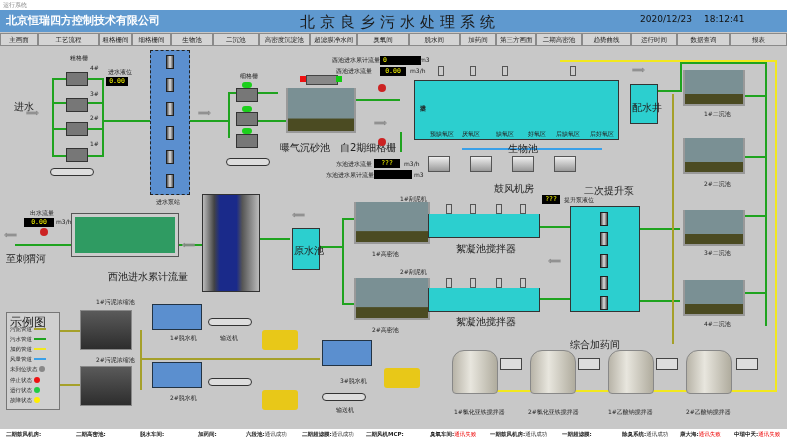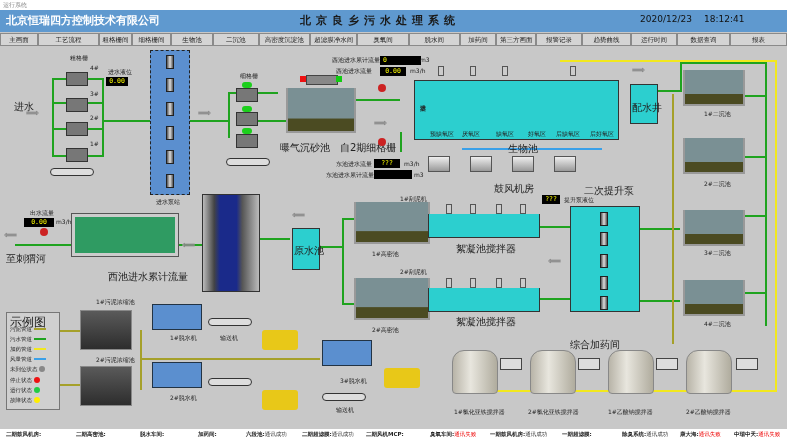--- a/index.html
+++ b/index.html
@@ -1,21 +1,21 @@
 <!DOCTYPE html>
 <html><head>
 <meta charset="utf-8">
 <style>
   html,body{margin:0;padding:0;}
   body{width:787px;height:442px;background:#c8c8c8;position:relative;overflow:hidden;font-family:"DejaVu Sans",sans-serif;}
   .abs{position:absolute;}
   .wintitle{left:0;top:0;width:787px;height:10px;background:#fff;font-size:6px;color:#888;line-height:10px;padding-left:3px;box-sizing:border-box;}
   .header{left:0;top:10px;width:787px;height:22px;background:#5f99cf;}
   .company{left:6px;top:13px;font-family:"DejaVu Serif",serif;font-size:11px;font-weight:bold;color:#fff;}
-  .systitle{left:300px;top:13px;font-family:"DejaVu Serif",serif;font-size:11px;font-weight:bold;color:#1a1a1a;letter-spacing:5px;}
+  .systitle{left:300px;top:13px;font-family:"DejaVu Serif",serif;font-size:15px;font-weight:normal;color:#1a1a1a;letter-spacing:5px;}
   .date{left:640px;top:14px;font-size:9px;color:#111;}
   .time{left:704px;top:14px;font-size:9px;color:#111;}
   .nav{left:0;top:33px;width:787px;height:14px;display:flex;}
   .navbtn{height:13px;border:1px solid #8a8a8a;background:#d4d4d4;font-size:6.5px;line-height:13px;text-align:center;color:#222;box-sizing:border-box;cursor:pointer;}
   .lbl{font-size:6px;color:#222;white-space:nowrap;}
   .lbl-big{font-size:10px;color:#222;white-space:nowrap;text-align:right;}
   .readout{background:#000;color:#ff0;font-size:6.5px;text-align:center;line-height:9px;height:9px;font-family:"DejaVu Sans Mono",monospace;}
   .unit{font-size:6px;color:#222;}
   .pipe-g{background:#1fa31f;position:absolute;}
   .pipe-y{background:#f2e81e;position:absolute;}
@@ -58,21 +58,21 @@
   <div class="navbtn" style="width:35px">粗格栅间</div>
   <div class="navbtn" style="width:41px">细格栅间</div>
   <div class="navbtn" style="width:44px">生物池</div>
   <div class="navbtn" style="width:48px">二沉池</div>
   <div class="navbtn" style="width:54px">高密度沉淀池</div>
   <div class="navbtn" style="width:50px">超滤膜净水间</div>
   <div class="navbtn" style="width:54px">臭氧间</div>
   <div class="navbtn" style="width:54px">脱水间</div>
   <div class="navbtn" style="width:38px">加药间</div>
   <div class="navbtn" style="width:42px">第三方画面</div>
-  <div class="navbtn" style="width:48px">报警记录</div>
+  <div class="navbtn" style="width:48px">二期高密池</div>
   <div class="navbtn" style="width:52px">趋势曲线</div>
   <div class="navbtn" style="width:48px">运行时间</div>
   <div class="navbtn" style="width:56px">数据查询</div>
   <div class="navbtn" style="width:60px">报表</div>
 </div>
 
 <div class="pipe-g" style="left:52px;top:78px;width:2px;height:52px"></div>
 <div class="pipe-g" style="left:52px;top:78px;width:50px;height:2px"></div>
 <div class="pipe-g" style="left:52px;top:102px;width:50px;height:2px"></div>
 <div class="pipe-g" style="left:52px;top:128px;width:50px;height:2px"></div>

